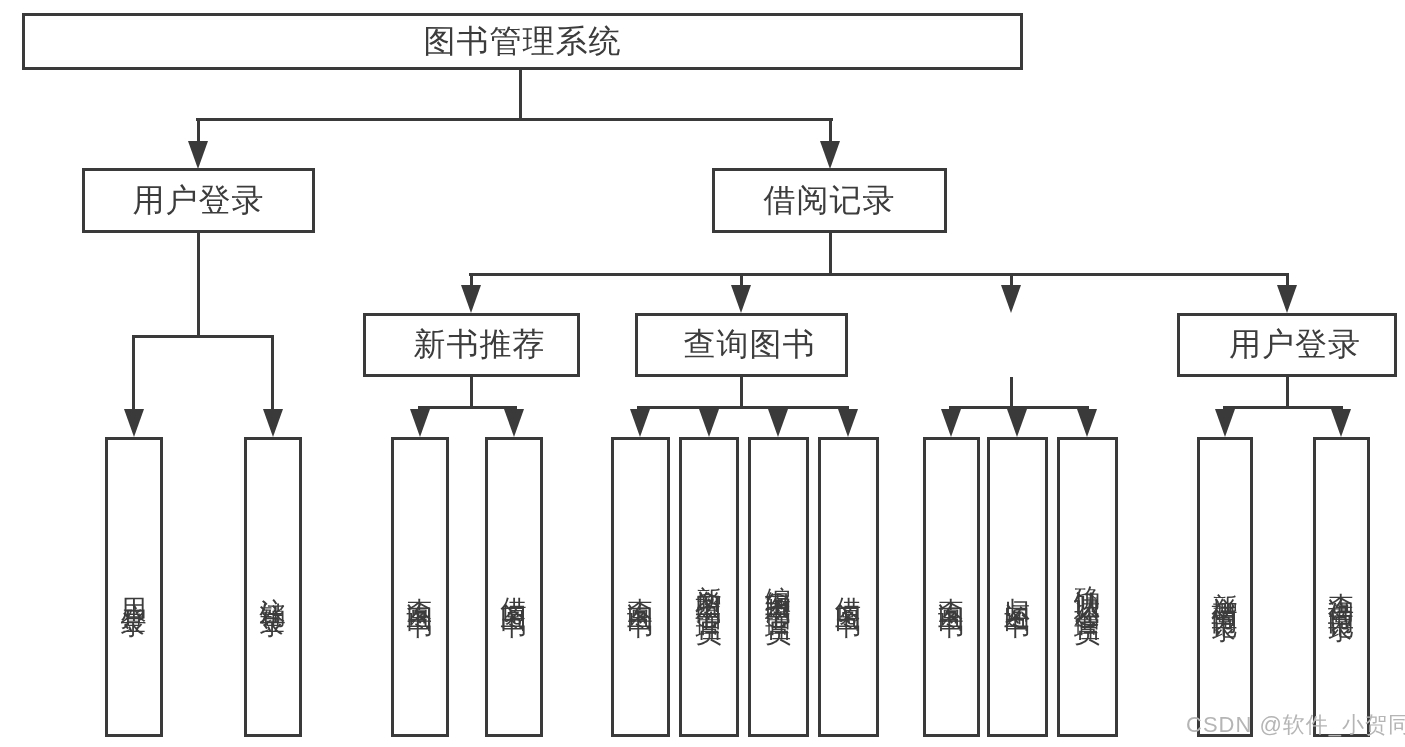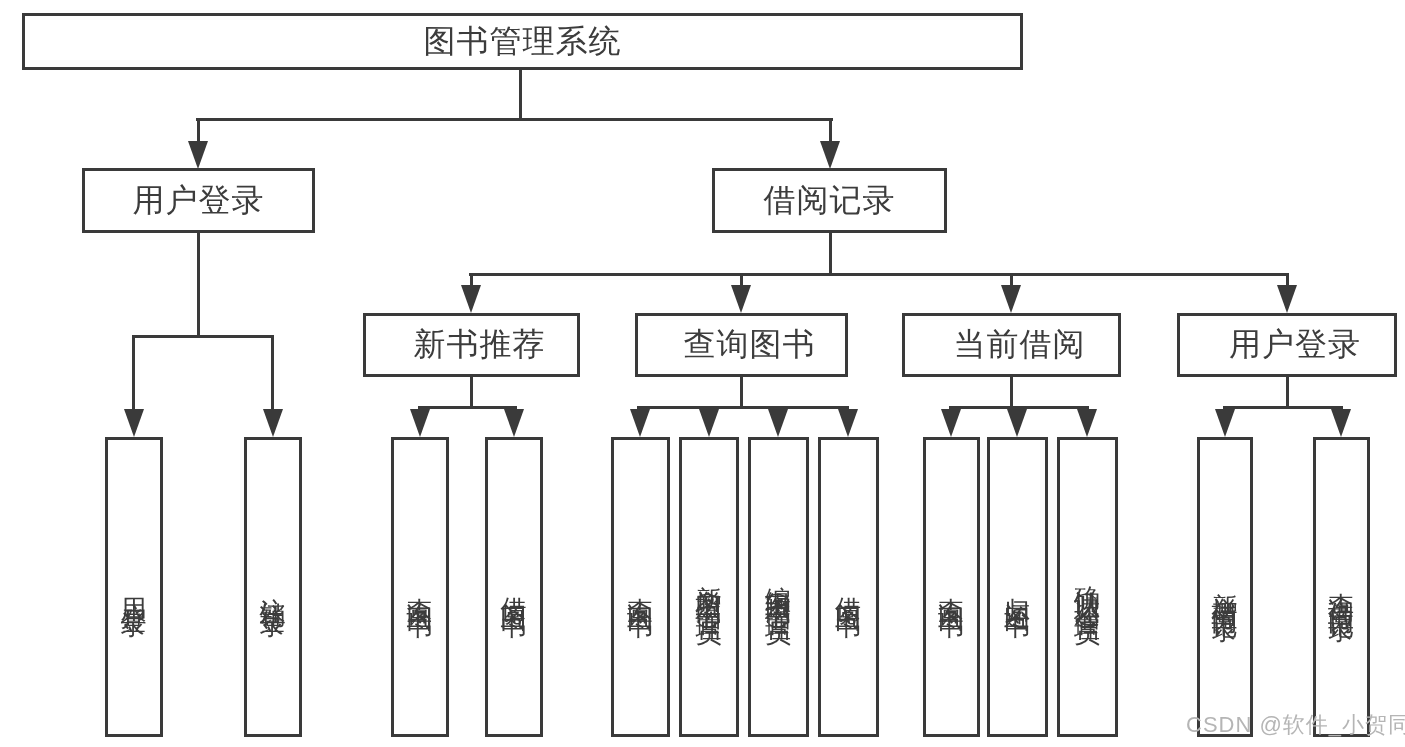--- a/index.html
+++ b/index.html
@@ -73,23 +73,20 @@
   </div>
   <div class="node" style="left:712px;top:168px;width:235px;height:65px">
     <span class="hlabel">借阅记录</span>
   </div>
 
   <div class="node module" style="left:363px;width:217px">
     <span class="hlabel">新书推荐</span>
   </div>
   <div class="node module" style="left:635px;width:213px">
     <span class="hlabel">查询图书</span>
-  </div>
-  <div class="node module" style="left:902px;width:219px">
-    <span class="hlabel">当前借阅</span>
   </div>
   <div class="node module" style="left:1177px;width:220px">
     <span class="hlabel">用户登录</span>
   </div>
 
   <div class="node leaf" style="left:105px;width:58px">
     <span class="vtext">用户登录</span>
   </div>
   <div class="node leaf" style="left:244px;width:58px">
     <span class="vtext">注销登录</span>

